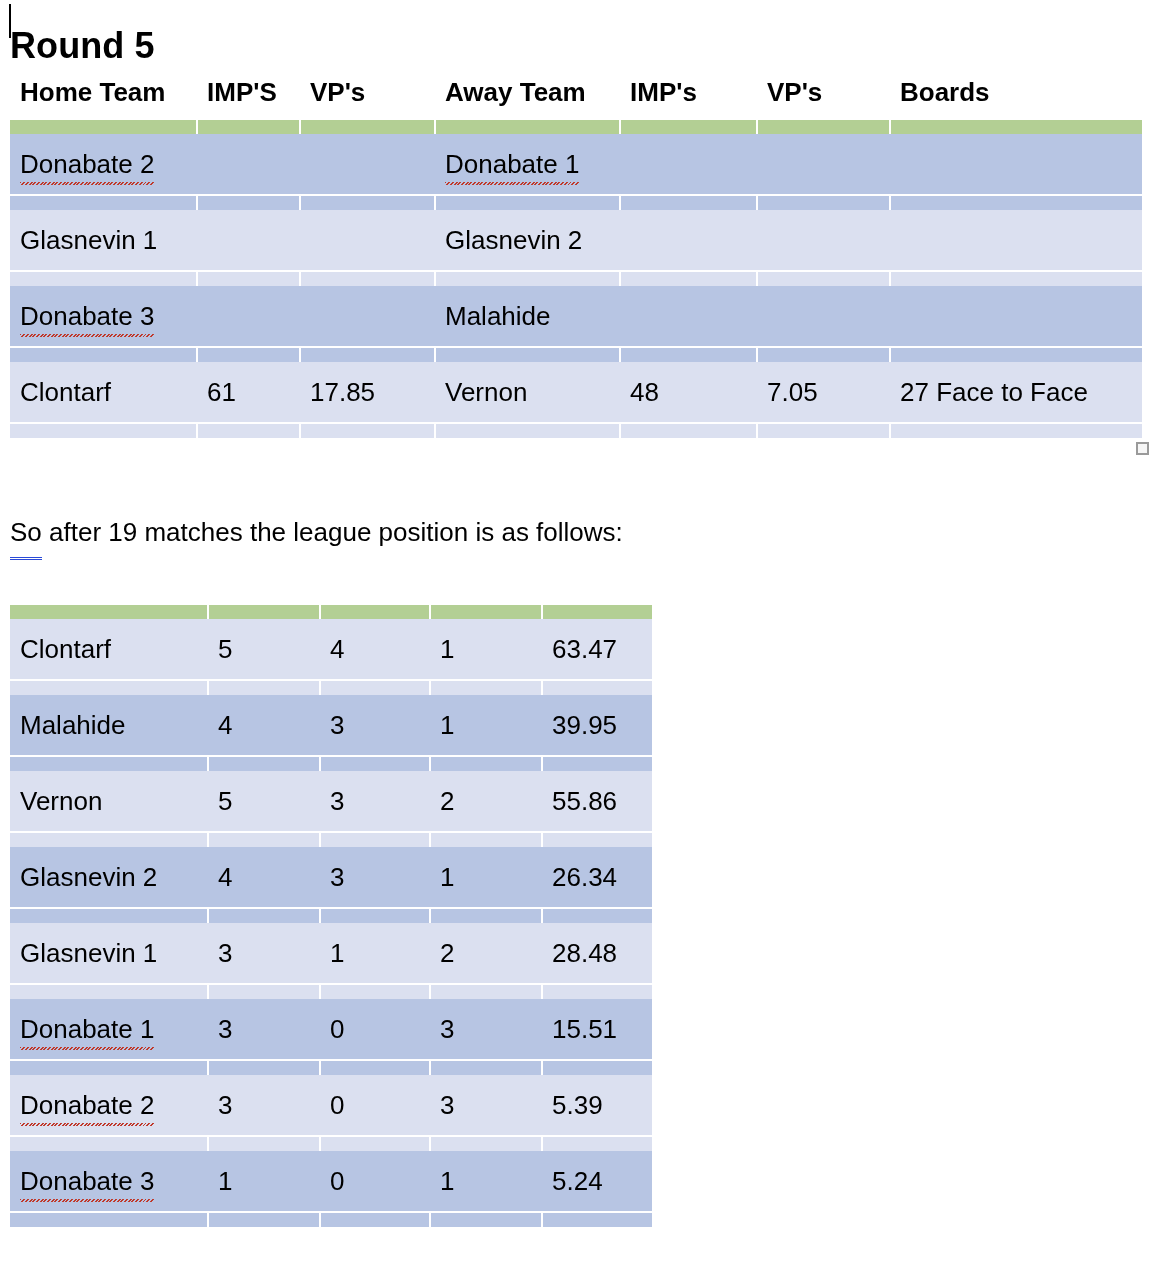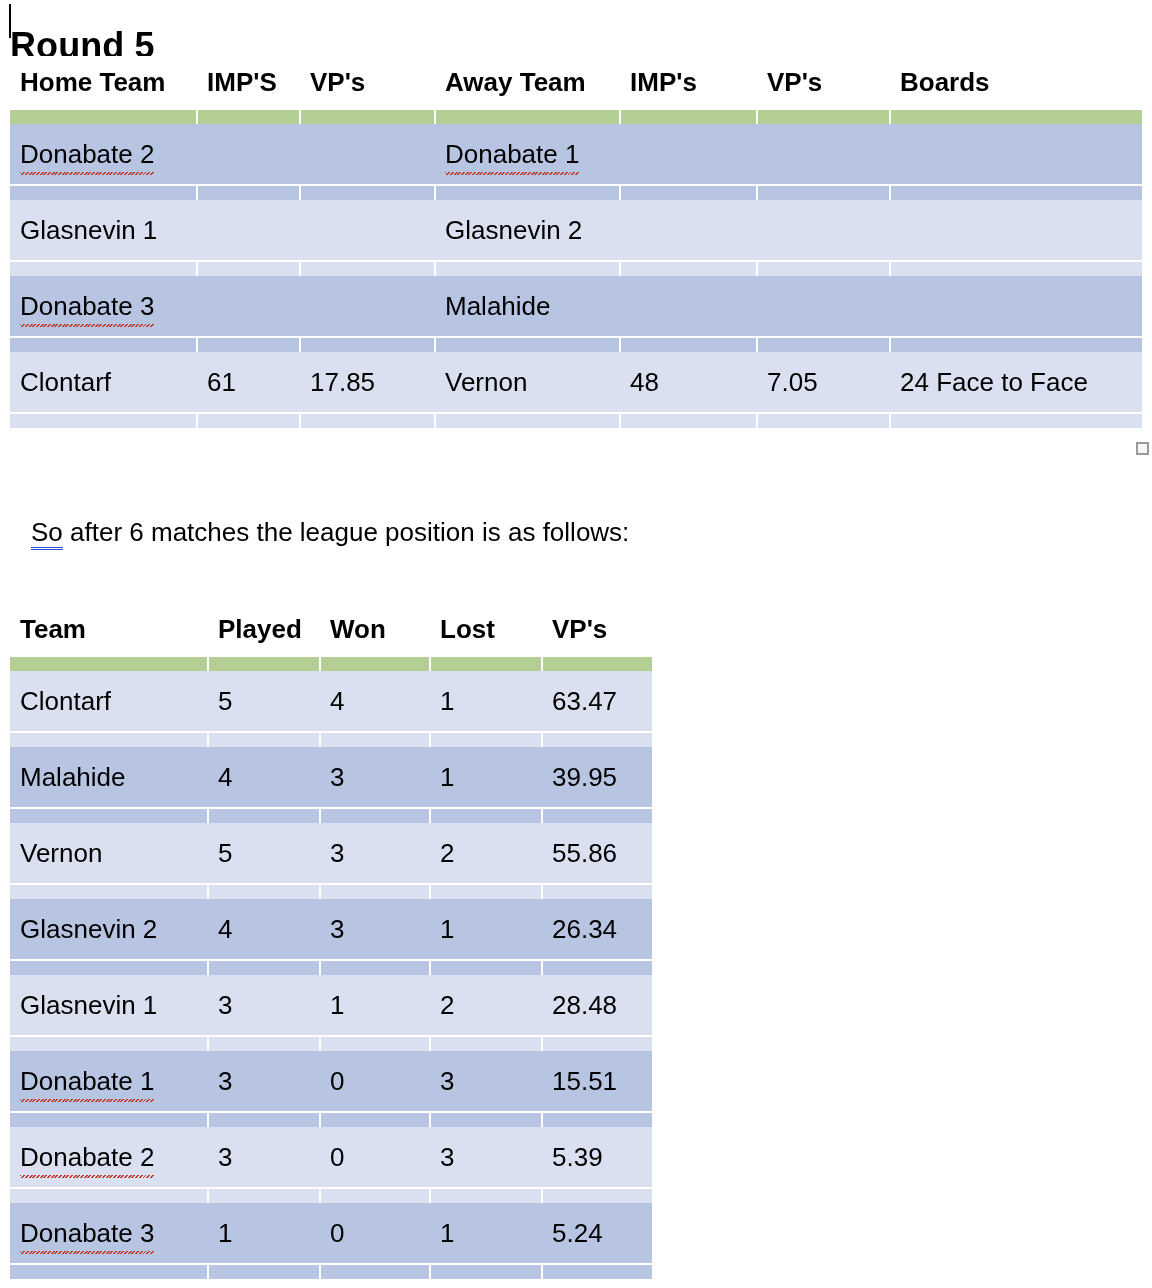--- a/index.html
+++ b/index.html
@@ -115,22 +115,21 @@
   .para {
     position: absolute;
     left: 10px;
     top: 487px;
     font-size: 26px;
     line-height: 38px;
     white-space: nowrap;
   }
   .grammar {
     border-bottom: 3px double #2a4ad7;
-    padding-bottom: 0px;
-    margin-left: 21px;
+    padding-bottom: 10px;
   }
 
   
   .resize-handle {
     position: absolute;
     left: 1136px;
     top: 442px;
     width: 13px;
     height: 13px;
     box-sizing: border-box;
@@ -138,21 +137,21 @@
     background: #f6f6f6;
   }
 </style>
 </head>
 <body>
 
 <div class="caret"></div>
 
 <h1 class="doc-heading">Round 5</h1>
 
-<table class="tbl" id="results-table" style="left:10px; top:56px; width:1132px;">
+<table class="tbl" id="results-table" style="left:10px; top:66px; width:1132px;">
   <colgroup>
     <col style="width:187px">
     <col style="width:103px">
     <col style="width:135px">
     <col style="width:185px">
     <col style="width:137px">
     <col style="width:133px">
     <col style="width:252px">
   </colgroup>
   <thead>
@@ -303,65 +302,48 @@
       <td>
           <span class="cellbox">Vernon</span>
         </td>
       <td>
           <span class="cellbox">48</span>
         </td>
       <td>
           <span class="cellbox">7.05</span>
         </td>
       <td>
-          <span class="cellbox">24 Face to Face</span>
+          <span class="cellbox">27 Face to Face</span>
         </td>
     </tr>
     <tr class="row-pad band-light">
       <td></td>
         <td></td>
         <td></td>
       <td></td>
         <td></td>
         <td></td>
       <td></td>
     </tr>
   </tbody>
 </table>
 
 <div class="resize-handle"></div>
 
-<p class="para"><span class="grammar">So</span><span> after 6 matches the league position is as follows:</span></p>
+<p class="para"><span class="grammar">So</span><span> after 19 matches the league position is as follows:</span></p>
 
 <table class="tbl" id="standings-table" style="left:10px; top:603px; width:642px;">
   <colgroup>
     <col style="width:198px">
     <col style="width:112px">
     <col style="width:110px">
     <col style="width:112px">
     <col style="width:110px">
   </colgroup>
   <thead>
-    <tr class="hdr-main">
-      <th>
-          <span class="cellbox">Team</span>
-        </th>
-      <th>
-          <span class="cellbox">Played</span>
-        </th>
-      <th>
-          <span class="cellbox">Won</span>
-        </th>
-      <th>
-          <span class="cellbox">Lost</span>
-        </th>
-      <th>
-          <span class="cellbox">VP's</span>
-        </th>
-    </tr>
     <tr class="hdr-pad">
       <td></td>
         <td></td>
         <td></td>
       <td></td>
         <td></td>
     </tr>
   </thead>
   <tbody>
 

